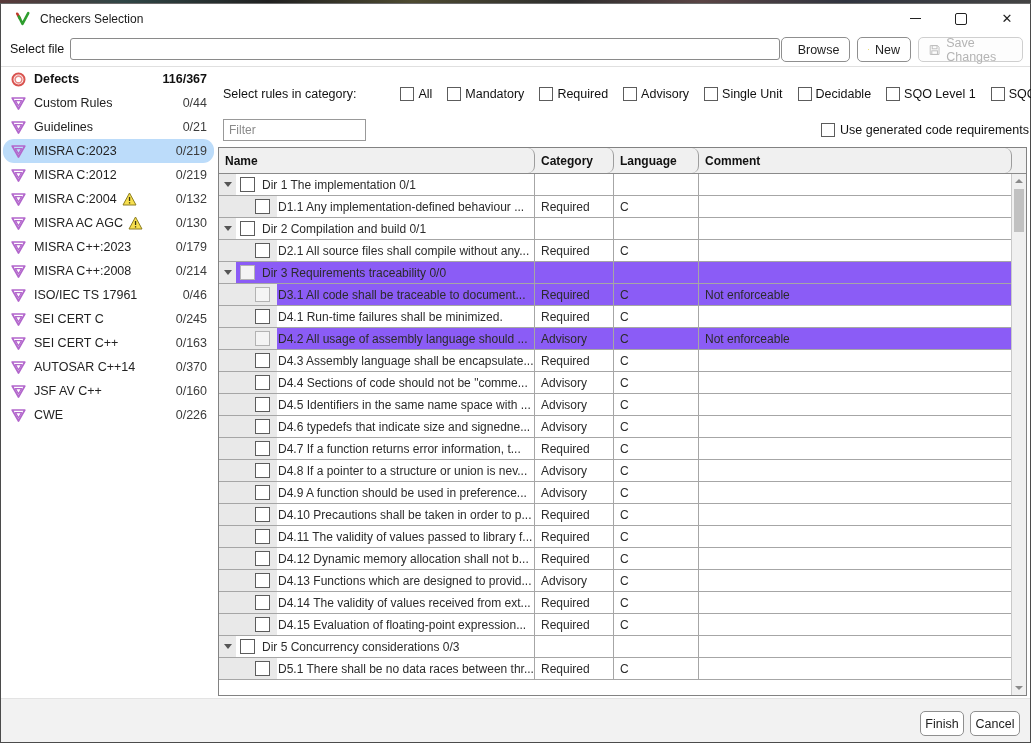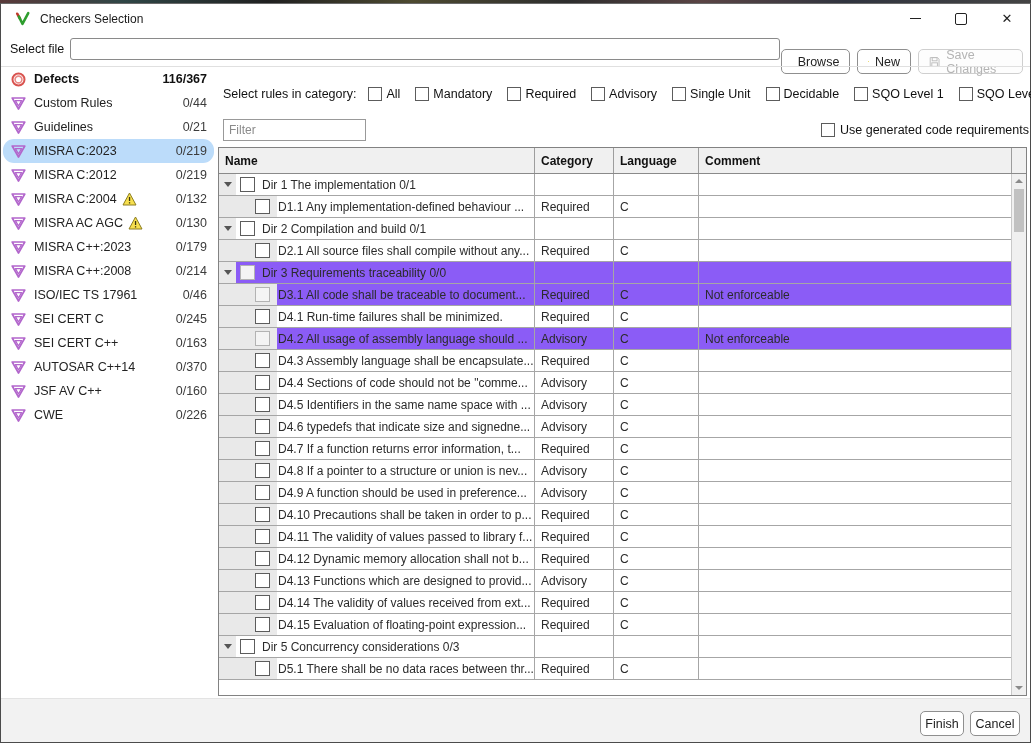--- a/index.html
+++ b/index.html
@@ -20,54 +20,54 @@
   .win-controls{margin-left:auto;display:flex;align-items:center;height:100%;}
   .win-btn{width:46px;height:100%;display:flex;align-items:center;justify-content:center;cursor:default;}
   .glyph-min{width:11px;height:0;border-top:1px solid #222;}
   .glyph-max{width:10px;height:10px;border:1px solid #222;border-radius:2px;}
   .glyph-close{font-size:13px;color:#222;line-height:1;}
 
   
   .filebar{position:absolute;top:29px;left:0;right:0;height:33px;}
   .filebar .lbl{position:absolute;left:9px;top:9px;font-size:12.5px;color:#111;}
   .filebar input{position:absolute;left:69px;top:5px;width:698px;height:20px;border:1px solid #8a8a8a;border-radius:3px;font-size:12px;padding:0 5px;outline:none;}
-  .btn{position:absolute;top:16px;height:25px;box-sizing:border-box;border:1px solid #8f8f8f;border-radius:5px;background:#fff;
+  .btn{position:absolute;top:4px;height:25px;box-sizing:border-box;border:1px solid #8f8f8f;border-radius:5px;background:#fff;
        display:flex;align-items:center;justify-content:center;gap:6px;font-size:12.5px;color:#222;padding:8px 10px;cursor:default;}
   .btn.disabled{border-color:#cfcfcf;color:#b4b4b4;background:#fdfdfd;}
   #browse-btn{left:780px;width:69px;}
   #new-btn{left:856px;width:54px;}
   #save-btn{left:917px;width:105px;}
   .filebar-sep{position:absolute;top:62px;left:0;right:0;height:0;border-top:1px solid #e0e0e0;}
 
   
   .sidebar{position:absolute;top:63px;left:0;width:215px;bottom:43px;background:#fff;}
   .side-item{height:24px;margin:0 2px;display:flex;align-items:center;padding:0 7px;border-radius:11px;font-size:12.5px;color:#222;}
   .side-item.selected{background:#bcdcfa;}
   .side-item .s-icon{width:17px;height:17px;flex:0 0 auto;margin-right:7px;}
   .side-item .s-label{white-space:nowrap;}
   .side-item .s-warn{width:15px;height:14px;margin-left:5px;}
   .side-item .s-count{margin-left:auto;color:#3c3c3c;}
   .side-item.bold .s-label,.side-item.bold .s-count{font-weight:bold;color:#111;}
 
   
-  .cat-row{position:absolute;left:222px;top:81px;right:4px;height:18px;display:flex;align-items:center;font-size:12.5px;color:#111;white-space:nowrap;}
+  .cat-row{position:absolute;left:222px;top:81px;right:4px;height:18px;display:flex;align-items:center;font-size:12.5px;color:#111;white-space:nowrap;gap:32px;}
   .cat-row .cap{margin-right:12px;}
   .cat-opt{display:flex;align-items:center;margin-right:15px;}
   .cbx{width:14px;height:14px;box-sizing:border-box;border:1px solid #5c5c5c;background:#fff;flex:0 0 auto;}
   .cat-opt .cbx{margin-right:4px;}
   .filter-wrap{position:absolute;left:222px;top:115px;}
   .filter-wrap input{width:143px;height:22px;box-sizing:border-box;border:1px solid #999;font-size:12px;padding:0 5px;outline:none;}
   .filter-wrap input::placeholder{color:#8a8a8a;}
   .gencode{position:absolute;right:1px;top:119px;display:flex;align-items:center;font-size:12.5px;color:#111;white-space:nowrap;}
   .gencode .cbx{margin-right:5px;}
 
   
   .table{position:absolute;left:217px;top:143px;width:809px;height:549px;border:1px solid #828282;box-sizing:border-box;background:#fff;font-size:12px;color:#2b2b2b;}
   .thead{display:flex;height:26px;background:#f0f0f0;border-bottom:1px solid #8a8a8a;box-sizing:border-box;font-weight:bold;color:#111;}
-  .th{display:flex;align-items:center;padding:0 6px;box-sizing:border-box;border-right:1px solid #9d9d9d;}
+  .th{display:flex;align-items:center;padding:0 6px;box-sizing:border-box;border-right:1px solid #9d9d9d;border-radius:7px;}
   .th.c-name{width:316px;}
   .th.c-cat{width:79px;}
   .th.c-lang{width:85px;}
   .th.c-comment{flex:1;}
   .th.c-sb{width:14px;border-right:none;padding:0;}
   .tbody{position:absolute;top:26px;left:0;right:14px;bottom:0;overflow:hidden;}
   .trow{display:flex;height:22px;box-sizing:border-box;border-bottom:1px solid #a6a6a6;background:#fff;}
   .td{box-sizing:border-box;border-right:1px solid #a6a6a6;display:flex;align-items:center;overflow:hidden;white-space:nowrap;}
   .td.c-name{width:316px;position:relative;padding:0;}
   .td.c-cat{width:79px;padding:0 6px;}

